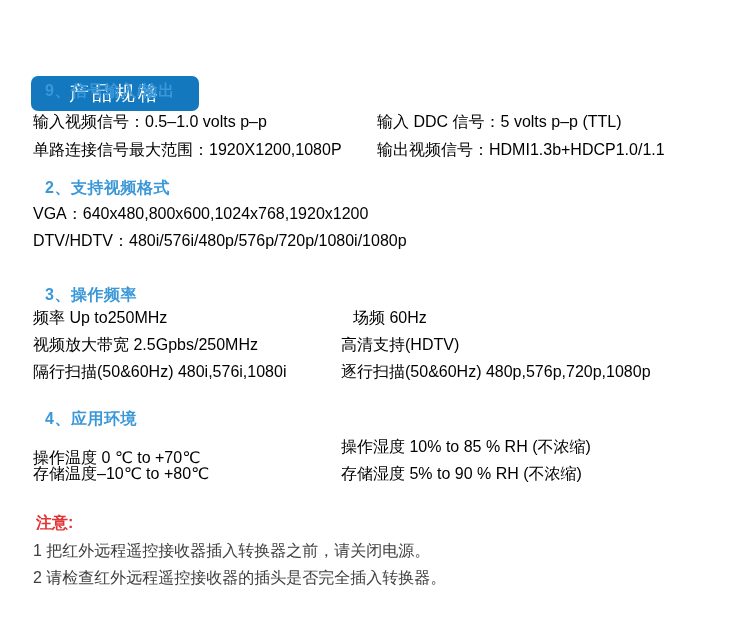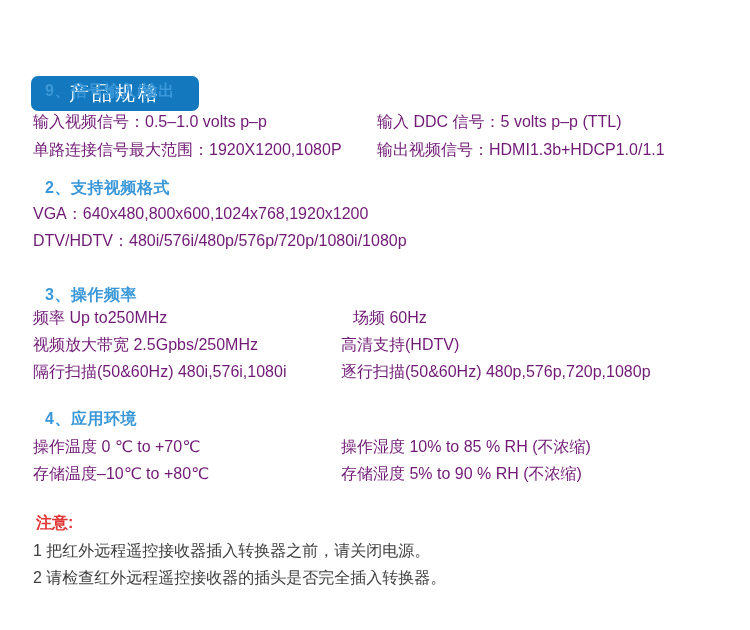--- a/index.html
+++ b/index.html
@@ -26,21 +26,21 @@
     margin-top: 48px;
   }
   .sec-heading {
     color: #3A97D8;
     font-size: 16px;
     font-weight: bold;
     line-height: 20px;
     letter-spacing: 0.5px;
   }
   .spec {
-    color: #701a75;
+    color: #000000;
     font-size: 16px;
     line-height: 20px;
   }
   .note-title {
     color: #E23434;
     font-size: 16px;
     font-weight: bold;
     line-height: 20px;
   }
   .note {
@@ -69,20 +69,20 @@
 
 <div class="abs sec-heading" style="left:45px; top:285px;">3、操作频率</div>
 <div class="abs spec" style="left:33px; top:308px;">频率 Up to250MHz</div>
 <div class="abs spec" style="left:353px; top:308px;">场频 60Hz</div>
 <div class="abs spec" style="left:33px; top:335px;">视频放大带宽 2.5Gpbs/250MHz</div>
 <div class="abs spec" style="left:341px; top:335px;">高清支持(HDTV)</div>
 <div class="abs spec" style="left:33px; top:362px;">隔行扫描(50&amp;60Hz) 480i,576i,1080i</div>
 <div class="abs spec" style="left:341px; top:362px;">逐行扫描(50&amp;60Hz) 480p,576p,720p,1080p</div>
 
 <div class="abs sec-heading" style="left:45px; top:409px;">4、应用环境</div>
-<div class="abs spec" style="left:33px; top:437px;">操作温度 0 ℃ to +70℃</div>
+<div class="abs spec" style="left:33px; top:448px;">操作温度 0 ℃ to +70℃</div>
 <div class="abs spec" style="left:341px; top:437px;">操作湿度 10% to 85 % RH (不浓缩)</div>
 <div class="abs spec" style="left:33px; top:464px;">存储温度–10℃ to +80℃</div>
 <div class="abs spec" style="left:341px; top:464px;">存储湿度 5% to 90 % RH (不浓缩)</div>
 
 <div class="abs note-title" style="left:36px; top:513px;">注意:</div>
 <div class="abs note" style="left:33px; top:541px;">1 把红外远程遥控接收器插入转换器之前，请关闭电源。</div>
 <div class="abs note" style="left:33px; top:568px;">2 请检查红外远程遥控接收器的插头是否完全插入转换器。</div>
 
 </body></html>

